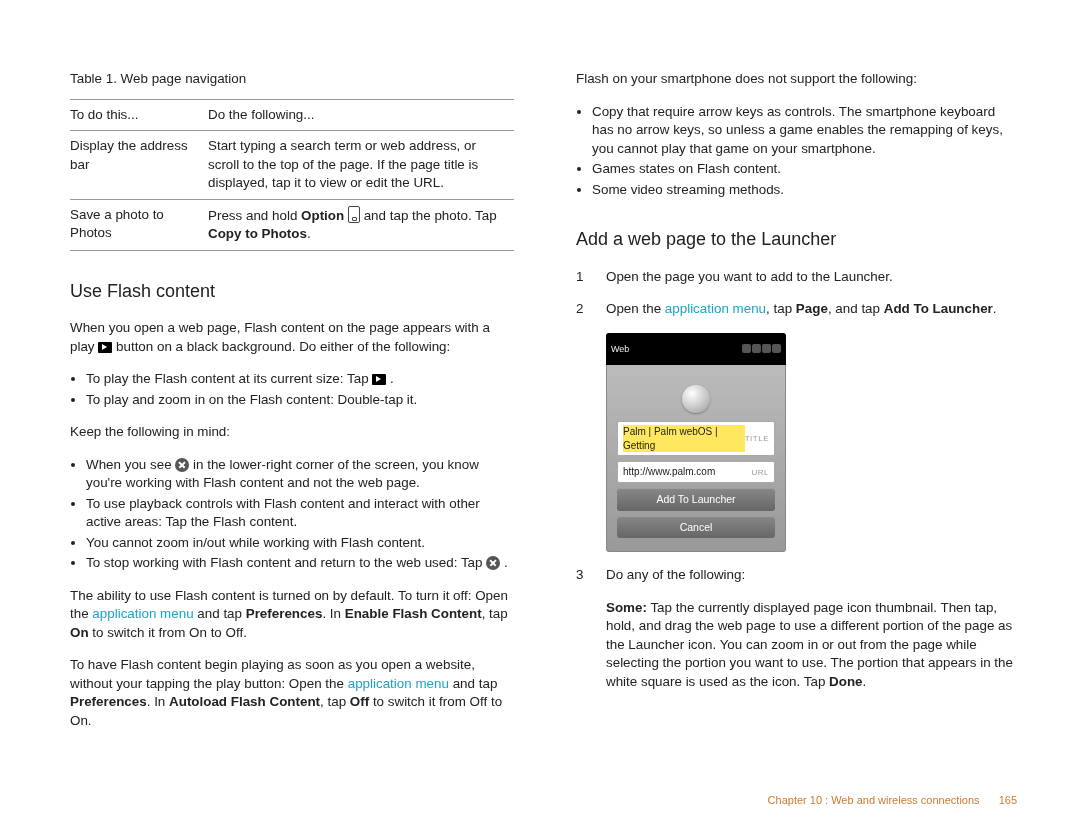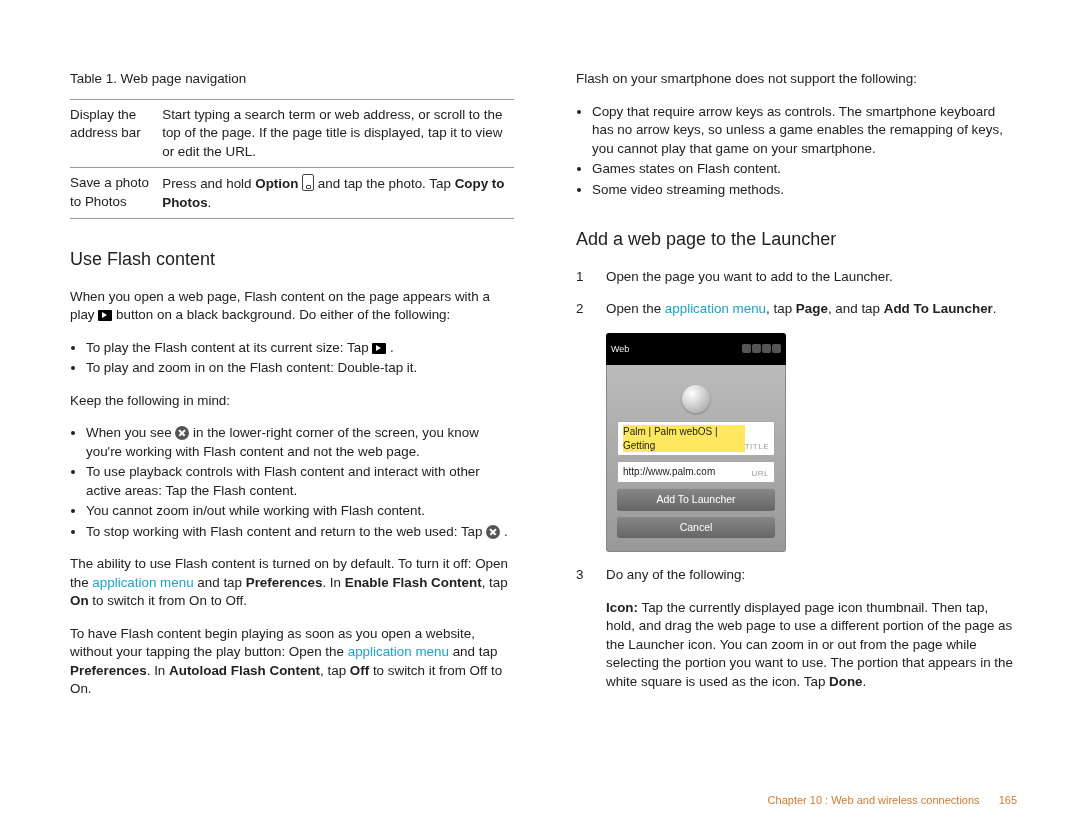--- a/index.html
+++ b/index.html
@@ -39,36 +39,40 @@
   .i-x{width:14px;height:14px;background:#555;border-radius:50%;position:relative;display:inline-block;vertical-align:-3px;}
   .i-x::before,.i-x::after{content:"";position:absolute;left:3px;top:6px;width:8px;height:1.5px;background:#fff;}
   .i-x::before{transform:rotate(45deg);}
   .i-x::after{transform:rotate(-45deg);}
   .shot{width:180px;margin:6px 0 14px 0;}
   .sbar{height:32px;background:#000;color:#eee;font-size:9px;display:flex;align-items:center;justify-content:space-between;padding:0 5px;border-radius:3px 3px 0 0;}
   .sind{display:flex;gap:1px;}
   .sind span{width:9px;height:9px;border-radius:2px;background:#555;}
   .sbody{background:linear-gradient(#bbb,#999);padding:20px 10px 8px 10px;border:1px solid #888;border-top:none;border-radius:0 0 3px 3px;}
   .orb{width:28px;height:28px;border-radius:50%;background:radial-gradient(circle at 35% 30%,#fff,#999);margin:0 auto 8px auto;box-shadow:0 1px 2px rgba(0,0,0,.3);}
-  .fld{background:#fff;border:1px solid #aaa;border-radius:2px;padding:3px 5px;margin-bottom:5px;font-size:10px;display:flex;justify-content:space-between;align-items:flex-end;}
+  .fld{background:#fff;border:1px solid #aaa;border-radius:2px;padding:3px 5px;margin-bottom:5px;font-size:10px;display:flex;justify-content:space-between;align-items:center;}
   .fld .lbl{color:#999;font-size:8px;letter-spacing:.5px;}
   .hl{background:#ffe860;}
   .btn{background:linear-gradient(#888,#666);color:#fff;border-radius:3px;padding:4px 0;text-align:center;font-size:10.5px;margin-bottom:5px;box-shadow:inset 0 1px 0 rgba(255,255,255,.2);}
   .foot{position:absolute;bottom:26px;right:63px;font-size:11px;color:#d07a2e;}
   .foot .pn{margin-left:16px;}
 </style>
 </head>
 <body>
 
 <div class="cols">
 
   <div class="col">
     <p class="tcap">Table 1.  Web page navigation</p>
     <table>
       <tbody>
+          <tr>
+        <th style="width:130px">To do this...</th>
+        <th>Do the following...</th>
+      </tr>
       <tr>
         <td>Display the address bar</td>
         <td>Start typing a search term or web address, or scroll to the top of the page. If the page title is displayed, tap it to view or edit the URL.</td>
       </tr>
       <tr>
         <td>Save a photo to Photos</td>
         <td>
           <span>Press and hold </span><b>Option</b>
           <span class="ic i-phone"></span><span> and tap the photo. Tap </span><b>Copy to Photos</b><span>.</span>
         </td>
@@ -154,21 +158,21 @@
         <div class="btn">Cancel</div>
       </div>
     </div>
 
     <ol class="steps" start="3">
       <li>
         <span class="n">3</span>
         <span class="t">
           <span>Do any of the following:</span>
           <p style="margin-top:14px;">
-            <b>Icon:</b><span> Tap the currently displayed page icon thumbnail. Then tap, hold, and drag the web page to use a different portion of the page as the Launcher icon. You can zoom in or out from the page while selecting the portion you want to use. The portion that appears in the white square is used as the icon. Tap </span><b>Done</b><span>.</span>
+            <b>Some:</b><span> Tap the currently displayed page icon thumbnail. Then tap, hold, and drag the web page to use a different portion of the page as the Launcher icon. You can zoom in or out from the page while selecting the portion you want to use. The portion that appears in the white square is used as the icon. Tap </span><b>Done</b><span>.</span>
           </p>
         </span>
       </li>
     </ol>
   </div>
 </div>
 
 <div class="foot">
   <span>Chapter 10  :  Web and wireless connections</span>
   <span class="pn">165</span>

